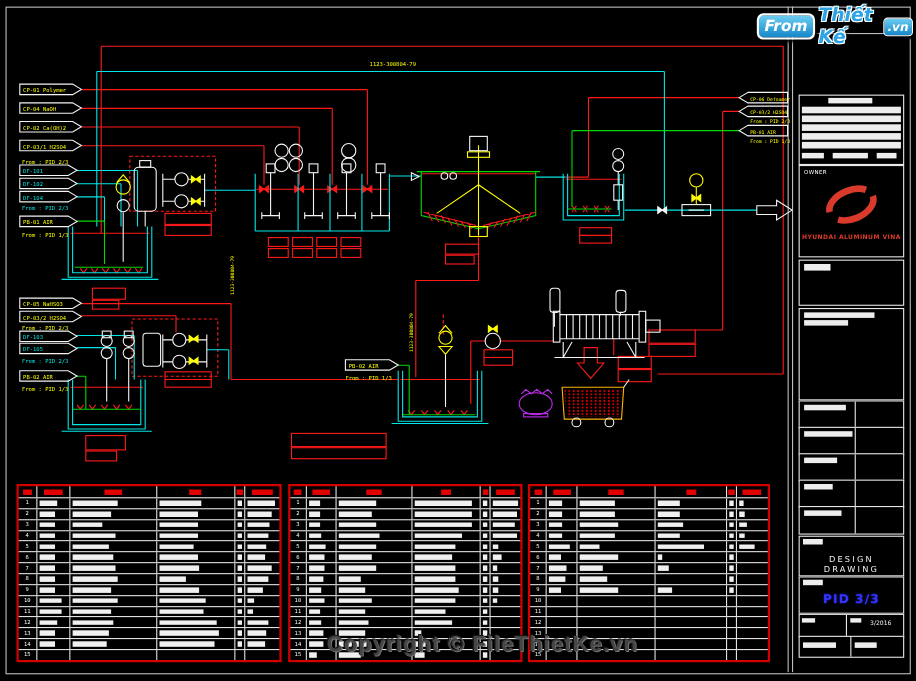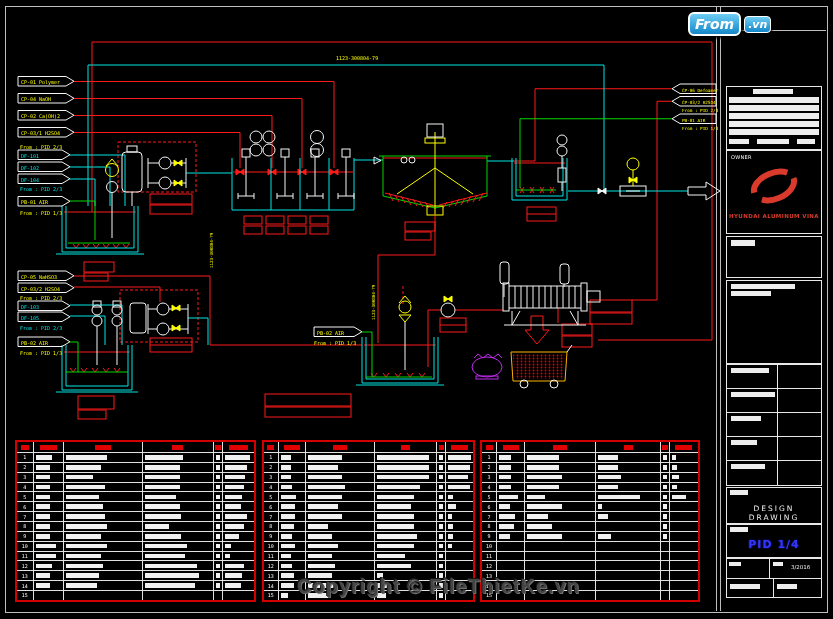--- a/index.html
+++ b/index.html
@@ -418,21 +418,21 @@
       <div style="position:absolute;left:50px;top:0;width:1px;height:100%;background:#e8e8e8;"></div>
     </div>
 
     <div class="tbox" style="left:726px;top:487px;width:94px;height:35px;">
       <div class="wb" style="left:3px;top:2px;width:18px;height:5px;"></div>
       <div class="design-drawing" style="top:16px;">DESIGN DRAWING</div>
     </div>
 
     <div class="tbox" style="left:726px;top:524px;width:94px;height:32px;">
       <div class="wb" style="left:3px;top:2px;width:18px;height:5px;"></div>
-      <div class="dwg-no" style="top:13px;">PID 1/4</div>
+      <div class="dwg-no" style="top:13px;">PID 3/3</div>
     </div>
 
     <div class="tbox" style="left:726px;top:558px;width:94px;height:20px;">
       <div class="wb" style="left:2px;top:3px;width:12px;height:4px;"></div>
       <div style="position:absolute;left:42px;top:0;width:1px;height:100%;background:#e8e8e8;"></div>
       <div class="wb" style="left:46px;top:3px;width:10px;height:4px;"></div>
       <span class="tb-date" style="position:absolute;left:64px;top:5px;">3/2016</span>
     </div>
 
     <div class="tbox" style="left:726px;top:578px;width:94px;height:18px;">
@@ -1226,17 +1226,18 @@
           <div class="pcell" style="width: 33%;"></div>
           <div class="pcell" style="width: 30%;"></div>
           <div class="pcell" style="width: 4%;"></div>
           <div class="pcell" style="width: 13%;"></div>
         </div>
       </div>
     </div>
 
   <div id="logo">
     <span class="logo-file">From</span>
+    <span class="logo-name">Thiết Kế</span>
     <span class="logo-vn">.vn</span>
   </div>
   <div id="copyright">Copyright © FileThietKe.vn</div>
 
 </div>
 
 </body></html>

